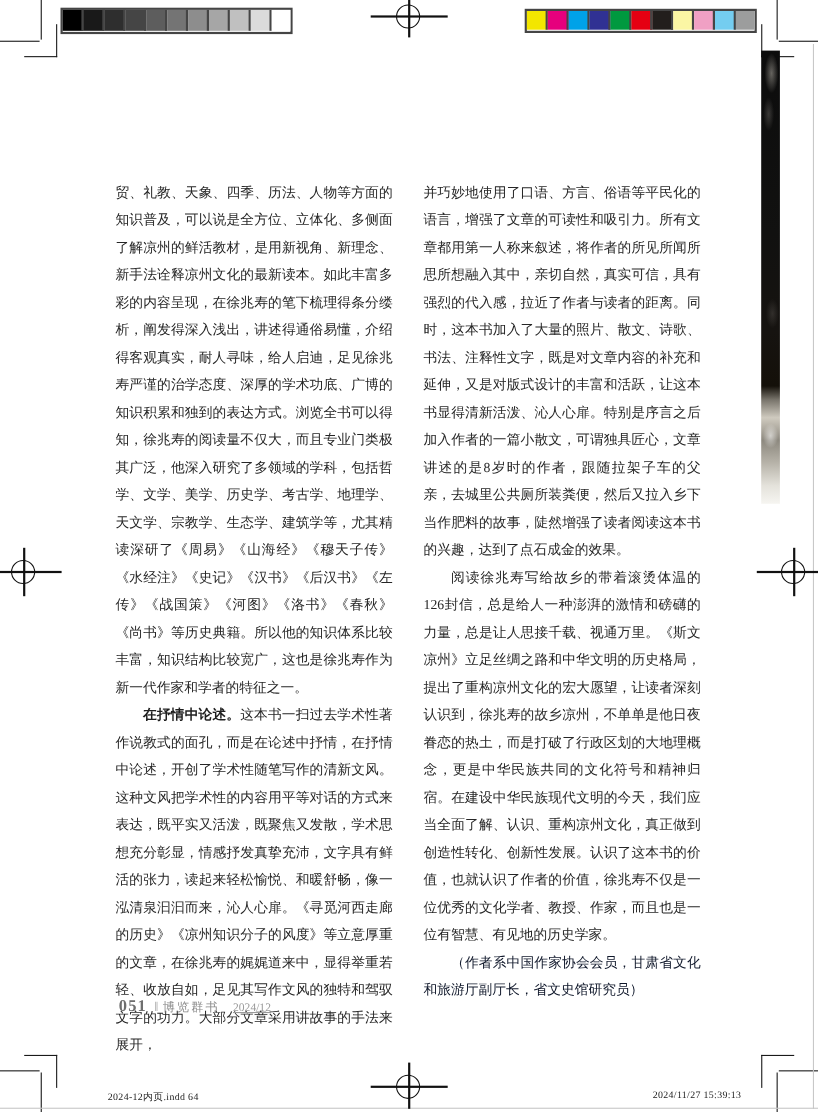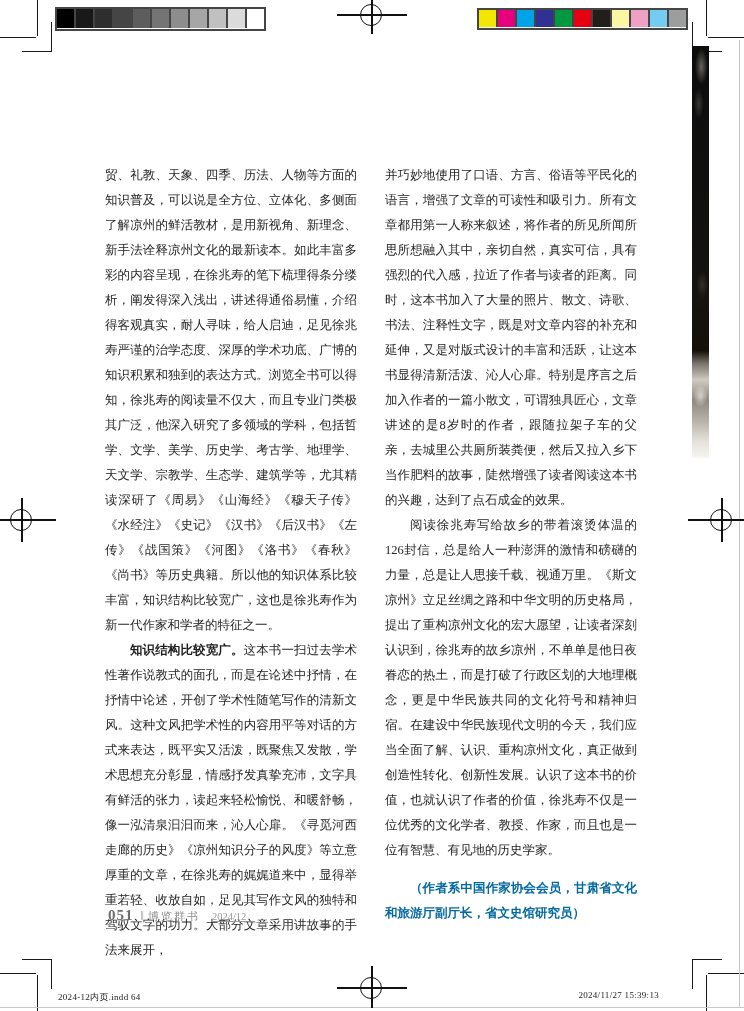--- a/index.html
+++ b/index.html
@@ -36,31 +36,31 @@
   .col{
     position:absolute;top:163px;width:252px;
     font-size:12.5px;line-height:25px;text-align:justify;text-justify:inter-ideograph;
     color:#262626;
   }
   #col-left{left:105px;}
   #col-right{left:385px;}
   .col p{margin:0;}
   .col p.indent{text-indent:2em;}
   .col b{font-weight:bold;color:#1e1e1e;}
-  .col p.boldpara{font-weight:bold;color:#0369a1;margin-top:13px;}
+  .col p.boldpara{font-weight:normal;color:#0f172a;}
   
   .footer{position:absolute;left:108px;top:907px;display:flex;align-items:baseline;}
   .footer .pnum{font-size:15px;font-weight:bold;color:#6e6e6e;letter-spacing:1px;}
   .footer .div{font-size:12px;color:#9a9a9a;margin:0 4px 0 7px;}
   .footer .jname{font-size:11px;color:#8b8b8b;letter-spacing:2px;}
   .footer .issue{font-size:10.5px;color:#9a9a9a;margin-left:12px;text-decoration:underline;}
   
-  .slug{position:absolute;font-size:9px;color:#1c1c1c;letter-spacing:.3px;}
+  .slug{position:absolute;font-size:9px;color:#1c1c1c;letter-spacing:.3px;margin-left:40px;}
   #slug-left{left:58px;top:991px;}
-  #slug-right{right:85px;top:990px;}
+  #slug-right{right:70px;top:990px;}
 </style>
 </head>
 <body>
 
 <div>
   <div class="ln" style="left:37px;top:0;width:1px;height:36px;"></div>
   <div class="ln" style="left:0;top:37px;width:36px;height:1px;"></div>
   <div class="ln" style="left:51px;top:22px;width:1px;height:30px;"></div>
   <div class="ln" style="left:22px;top:51px;width:30px;height:1px;"></div>
 </div>
@@ -131,21 +131,21 @@
     <div class="swatch" style="background: rgb(251, 246, 164);"></div>
     <div class="swatch" style="background: rgb(240, 160, 196);"></div>
     <div class="swatch" style="background: rgb(116, 205, 240);"></div>
     <div class="swatch" style="background: rgb(156, 157, 157);"></div>
   </div>
 
 <div class="bleed"></div>
 
 <div class="col" id="col-left">
   <p>贸、礼教、天象、四季、历法、人物等方面的知识普及，可以说是全方位、立体化、多侧面了解凉州的鲜活教材，是用新视角、新理念、新手法诠释凉州文化的最新读本。如此丰富多彩的内容呈现，在徐兆寿的笔下梳理得条分缕析，阐发得深入浅出，讲述得通俗易懂，介绍得客观真实，耐人寻味，给人启迪，足见徐兆寿严谨的治学态度、深厚的学术功底、广博的知识积累和独到的表达方式。浏览全书可以得知，徐兆寿的阅读量不仅大，而且专业门类极其广泛，他深入研究了多领域的学科，包括哲学、文学、美学、历史学、考古学、地理学、天文学、宗教学、生态学、建筑学等，尤其精读深研了《周易》《山海经》《穆天子传》《水经注》《史记》《汉书》《后汉书》《左传》《战国策》《河图》《洛书》《春秋》《尚书》等历史典籍。所以他的知识体系比较丰富，知识结构比较宽广，这也是徐兆寿作为新一代作家和学者的特征之一。</p>
-  <p class="indent"><b>知识结构比较宽广。</b><span>这本书一扫过去学术性著作说教式的面孔，而是在论述中抒情，在抒情中论述，开创了学术性随笔写作的清新文风。这种文风把学术性的内容用平等对话的方式来表达，既平实又活泼，既聚焦又发散，学术思想充分彰显，情感抒发真挚充沛，文字具有鲜活的张力，读起来轻松愉悦、和暖舒畅，像一泓清泉汩汩而来，沁人心扉。《寻觅河西走廊的历史》《凉州知识分子的风度》等立意厚重的文章，在徐兆寿的娓娓道来中，显得举重若轻、收放自如，足见其写作文风的独特和驾驭文字的功力。大部分文章采用讲故事的手法来展开，</span></p>
+  <p class="indent"><b>在抒情中论述。</b><span>这本书一扫过去学术性著作说教式的面孔，而是在论述中抒情，在抒情中论述，开创了学术性随笔写作的清新文风。这种文风把学术性的内容用平等对话的方式来表达，既平实又活泼，既聚焦又发散，学术思想充分彰显，情感抒发真挚充沛，文字具有鲜活的张力，读起来轻松愉悦、和暖舒畅，像一泓清泉汩汩而来，沁人心扉。《寻觅河西走廊的历史》《凉州知识分子的风度》等立意厚重的文章，在徐兆寿的娓娓道来中，显得举重若轻、收放自如，足见其写作文风的独特和驾驭文字的功力。大部分文章采用讲故事的手法来展开，</span></p>
 </div>
 
 <div class="col" id="col-right">
   <p>并巧妙地使用了口语、方言、俗语等平民化的语言，增强了文章的可读性和吸引力。所有文章都用第一人称来叙述，将作者的所见所闻所思所想融入其中，亲切自然，真实可信，具有强烈的代入感，拉近了作者与读者的距离。同时，这本书加入了大量的照片、散文、诗歌、书法、注释性文字，既是对文章内容的补充和延伸，又是对版式设计的丰富和活跃，让这本书显得清新活泼、沁人心扉。特别是序言之后加入作者的一篇小散文，可谓独具匠心，文章讲述的是8岁时的作者，跟随拉架子车的父亲，去城里公共厕所装粪便，然后又拉入乡下当作肥料的故事，陡然增强了读者阅读这本书的兴趣，达到了点石成金的效果。</p>
   <p class="indent">阅读徐兆寿写给故乡的带着滚烫体温的126封信，总是给人一种澎湃的激情和磅礴的力量，总是让人思接千载、视通万里。《斯文凉州》立足丝绸之路和中华文明的历史格局，提出了重构凉州文化的宏大愿望，让读者深刻认识到，徐兆寿的故乡凉州，不单单是他日夜眷恋的热土，而是打破了行政区划的大地理概念，更是中华民族共同的文化符号和精神归宿。在建设中华民族现代文明的今天，我们应当全面了解、认识、重构凉州文化，真正做到创造性转化、创新性发展。认识了这本书的价值，也就认识了作者的价值，徐兆寿不仅是一位优秀的文化学者、教授、作家，而且也是一位有智慧、有见地的历史学家。</p>
   <p class="indent boldpara">（作者系中国作家协会会员，甘肃省文化和旅游厅副厅长，省文史馆研究员）</p>
 </div>
 
 <div class="footer">
   <span class="pnum">051</span>

